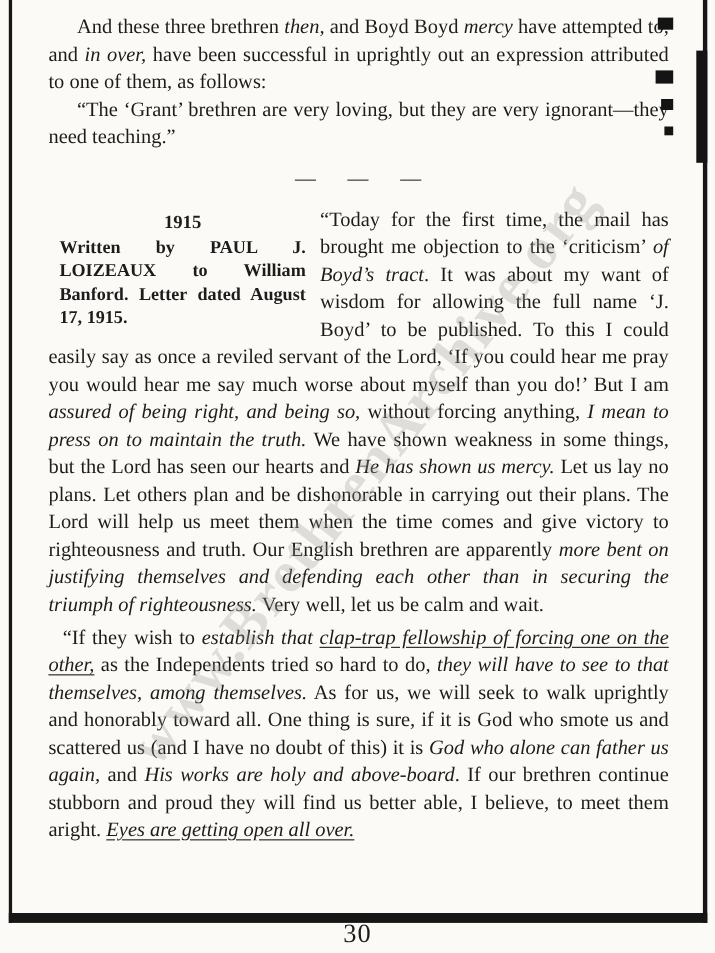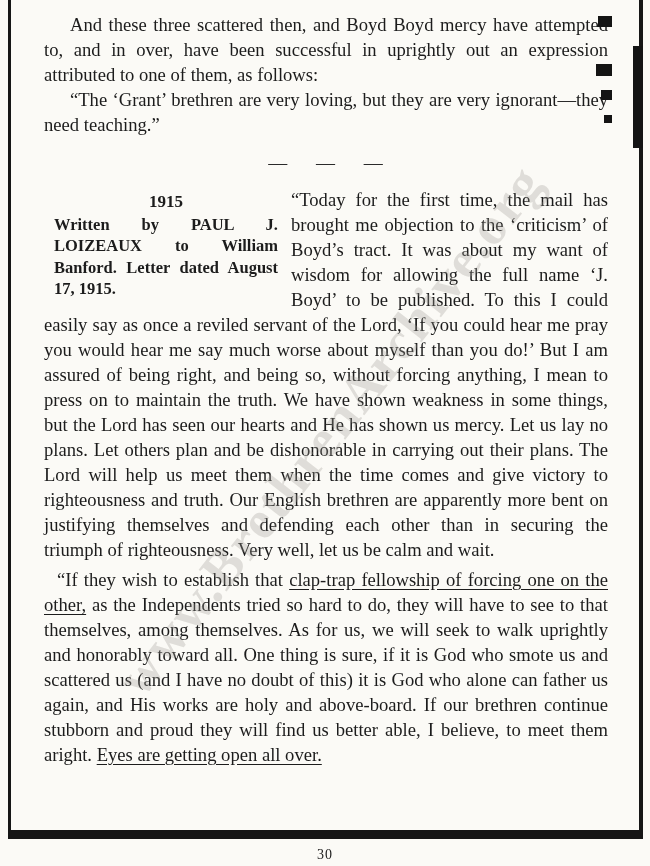--- a/index.html
+++ b/index.html
@@ -31,25 +31,25 @@
   }
   .letter{
     text-align:justify;font-size:18.6px;line-height:25px;margin-top:2px;
   }
   .caption{
     float:left;width:224px;margin:4px 13px 2px 0;padding-left:10px;
     font-weight:bold;font-size:16.5px;line-height:21.5px;text-align:justify;
   }
   .caption-year{text-align:center;font-size:17px;margin-bottom:1px;}
   .letter2{text-indent:13px;margin-top:5px;}
-  .it{}
+  .it{font-style:italic;}
   .un{text-decoration:underline;text-underline-offset:3px;}
   .page-number{
     position:absolute;left:0;right:0;bottom:3px;
-    text-align:center;font-size:14px;letter-spacing:1px;
+    text-align:center;font-size:24px;letter-spacing:1px;
   }
   .watermark{
     position:absolute;left:330px;top:430px;
     transform:translate(-50%,-50%) rotate(-52deg);
     font-size:54px;font-weight:bold;white-space:nowrap;letter-spacing:2px;
     color:rgba(158,155,150,0.30);
     pointer-events:none;z-index:5;
   }
   .artifact{position:absolute;background:#141414;z-index:2;}
   .a1{left:598px;top:16px;width:14px;height:11px;}
@@ -66,21 +66,21 @@
   <div class="frame"></div>
 
   <div class="artifact a1"></div>
   <div class="artifact a2"></div>
   <div class="artifact a3"></div>
   <div class="artifact a4"></div>
   <div class="artifact a5"></div>
 
   <div class="content">
 
-    <p class="para indent"><span>And these three scattered </span><span class="it">then,</span><span> and Boyd Boyd </span><span class="it">mercy</span><span> have attempted to, and </span><span class="it">in over,</span><span> have been successful in uprightly out an expression attributed to one of them, as follows:</span></p>
+    <p class="para indent"><span>And these three brethren </span><span class="it">then,</span><span> and Boyd Boyd </span><span class="it">mercy</span><span> have attempted to, and </span><span class="it">in over,</span><span> have been successful in uprightly out an expression attributed to one of them, as follows:</span></p>
 
     <p class="para indent"><span>“The ‘Grant’ brethren are very loving, but they are very ignorant—they need teaching.”</span></p>
 
     <div class="separator">— — —</div>
 
     <div class="letter">
       <div class="caption">
         <div class="caption-year">1915</div>
         <div class="caption-text">Written by PAUL J. LOIZEAUX to William Banford.  Letter dated August 17, 1915.</div>
       </div>

